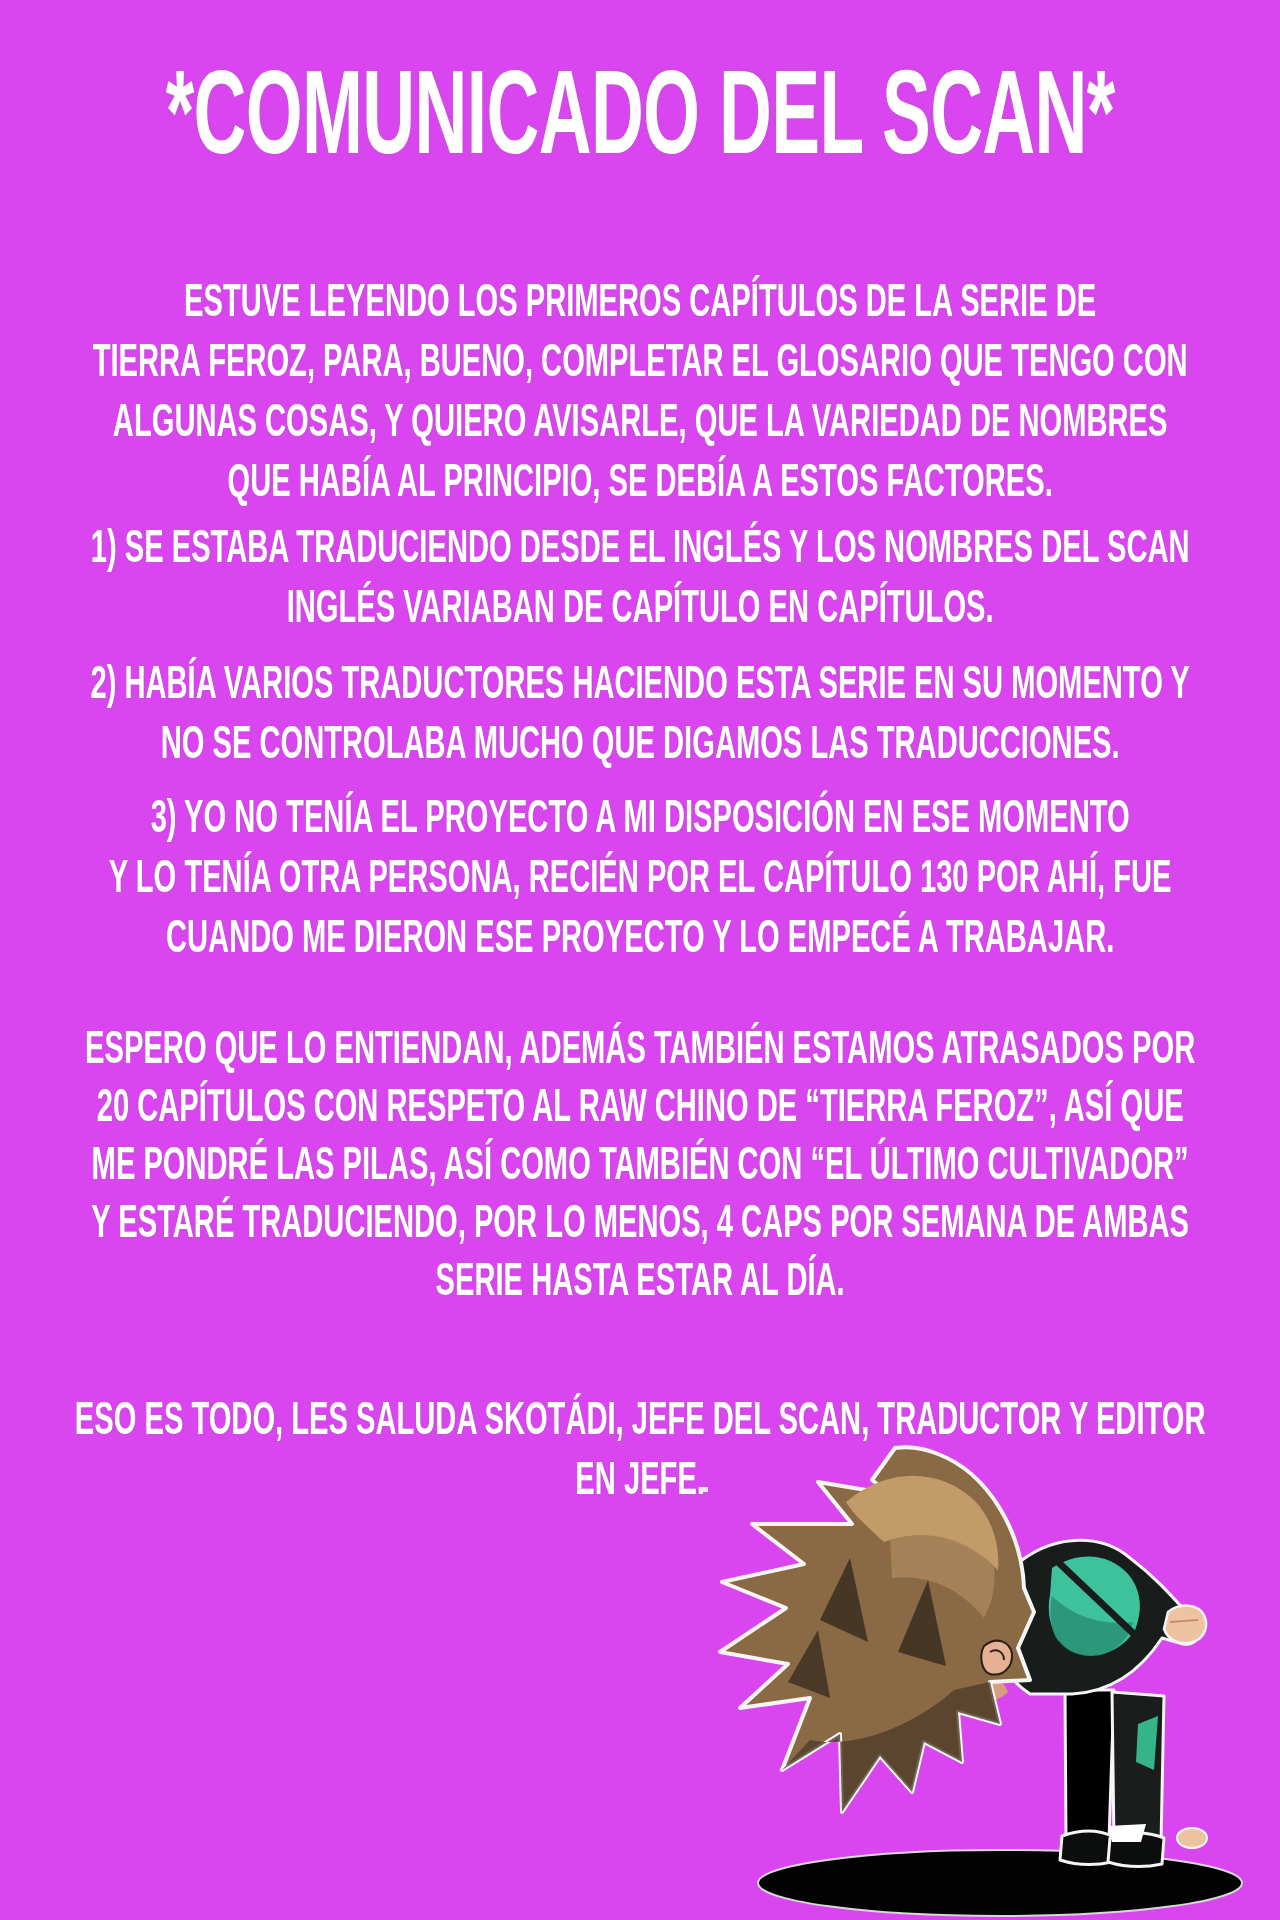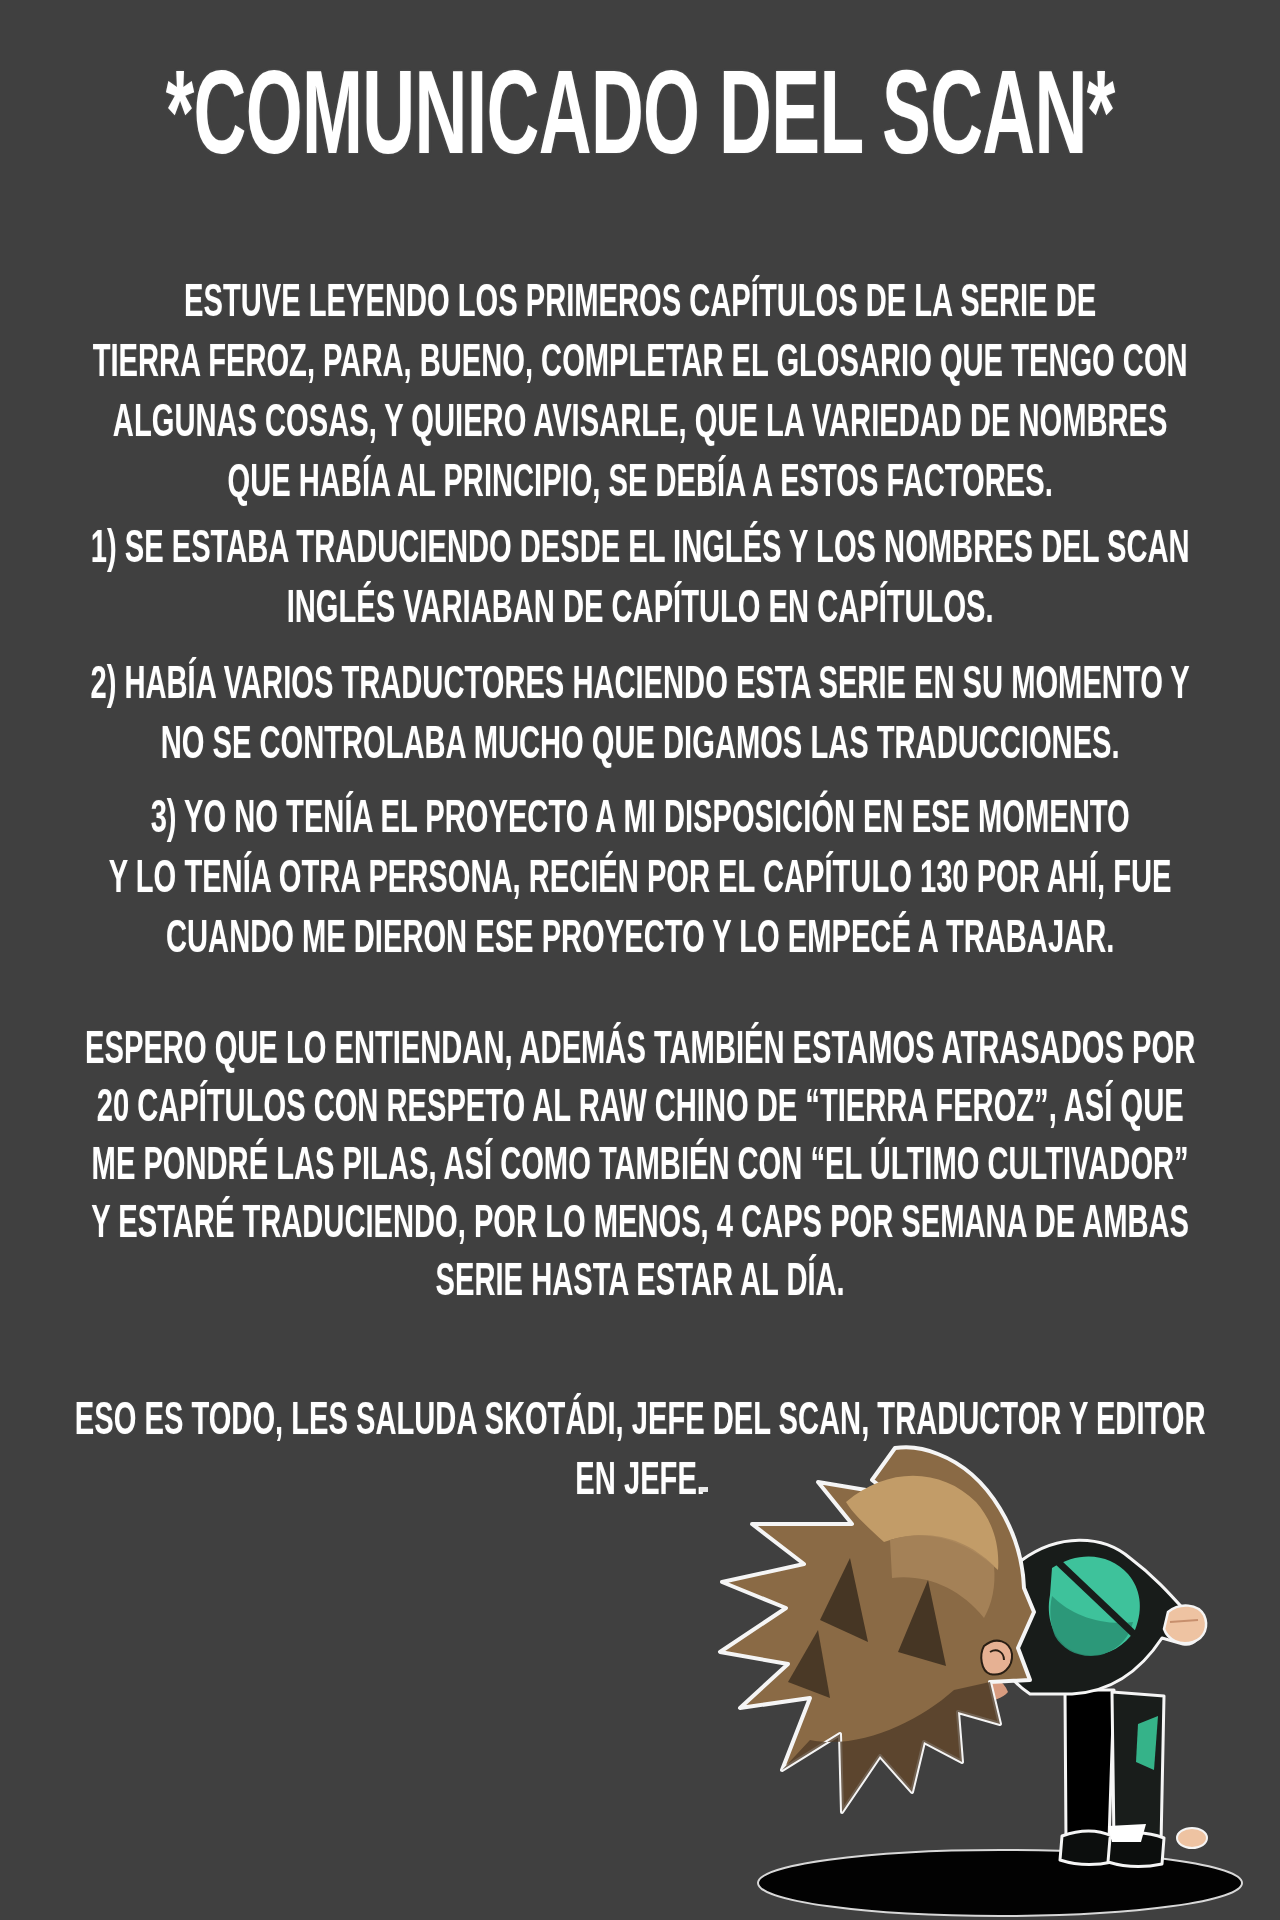--- a/index.html
+++ b/index.html
@@ -1,20 +1,20 @@
 <!DOCTYPE html>
 <html><head>
 <meta charset="utf-8">
 <style>
   html, body { margin: 0; padding: 0; background: #000; }
   .page {
     position: relative;
     width: 1280px;
     height: 1920px;
-    background: #404040;
+    background: #d946ef;
     overflow: hidden;
     font-family: "Liberation Sans", sans-serif;
   }
   
   .text-column {
     position: absolute;
     top: 0; left: 0;
     width: 2065px;
     transform: scaleX(0.62);
     transform-origin: left top;

